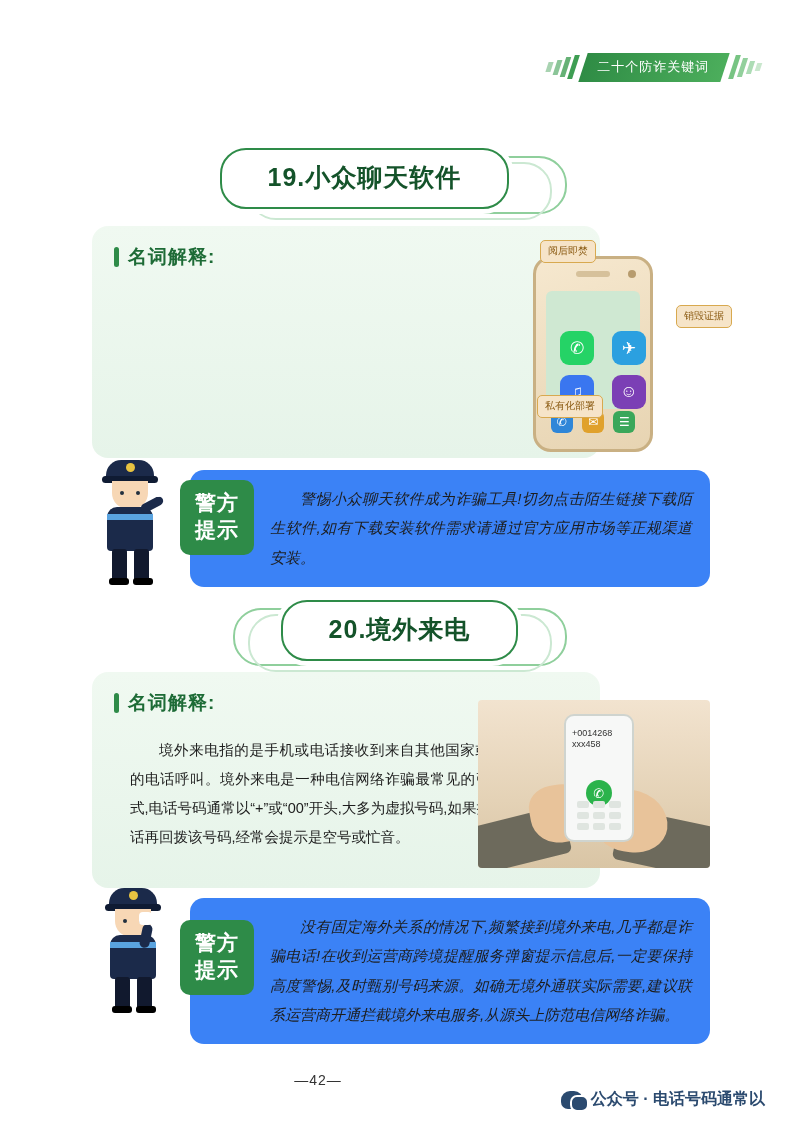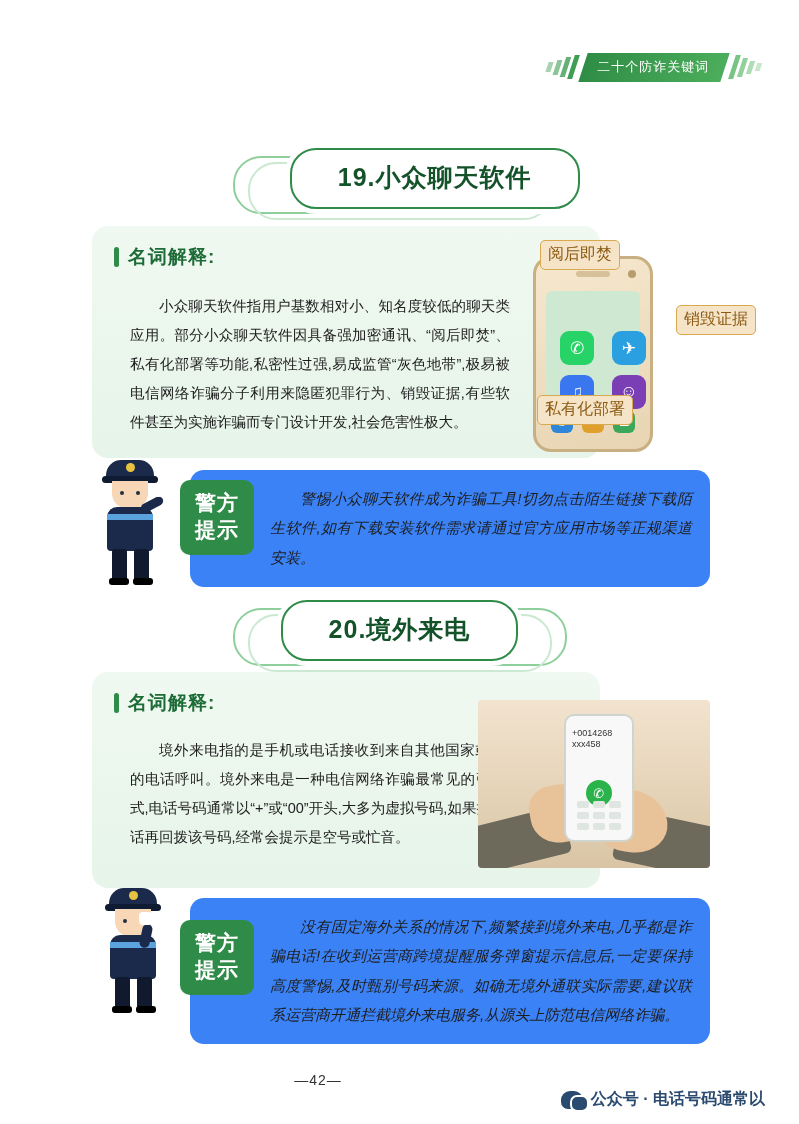--- a/index.html
+++ b/index.html
@@ -246,21 +246,21 @@
     width: 22px; height: 22px;
     border-radius: 6px;
     display: flex; align-items: center; justify-content: center;
     font-size: 12px; color: #fff;
   }
   .callout {
     position: absolute;
     background: #f6e4c8;
     border: 1.5px solid #d8a94f;
     color: #8a5a12;
-    font-size: 16px;
+    font-size: 10px;
     padding: 3px 7px 4px;
     border-radius: 5px;
     white-space: nowrap;
     z-index: 6;
   }
 
   
   .photo20 {
     position: absolute;
     width: 232px;
@@ -371,33 +371,32 @@
   </span>
   <span class="stripes-right">
     <i></i>
       <i></i>
       <i></i>
       <i></i>
   </span>
 </div>
 
 <div class="title-wrap" style="top:148px;">
-  <div style="position:relative;width:360px;display:flex;justify-content:flex-end;">
+  <div style="position:relative;width:360px;display:flex;justify-content:flex-start;">
     <div class="title-deco"></div>
     <div class="title-deco d2"></div>
     <div class="title-pill">19.小众聊天软件</div>
   </div>
 </div>
 
 <div class="card" style="top:226px;height:232px;">
   <div class="card-head">
     <span class="bar"></span>
     <span class="ttl">名词解释:</span>
   </div>
-  <div class="card-body" style="margin:18px 28px 0 38px;width:380px;">小众聊天软件指用户基数相对小、知名度较低的聊天类应用。部分小众聊天软件因具备强加密通讯、“阅后即焚”、私有化部署等功能,私密性过强,易成监管“灰色地带”,极易被电信网络诈骗分子利用来隐匿犯罪行为、销毁证据,有些软件甚至为实施诈骗而专门设计开发,社会危害性极大。</div>
 </div>
 
 <div class="phone19" style="left:533px; top:256px;">
   <div class="notch"></div>
   <div class="cam"></div>
   <div class="screen">
     <div class="app-grid">
       <span class="app-ico" style="background:#25d366;">✆</span>
       <span class="app-ico" style="background:#2ba0e0;">✈</span>
       <span class="app-ico" style="background:#3a76f0;">♫</span>

